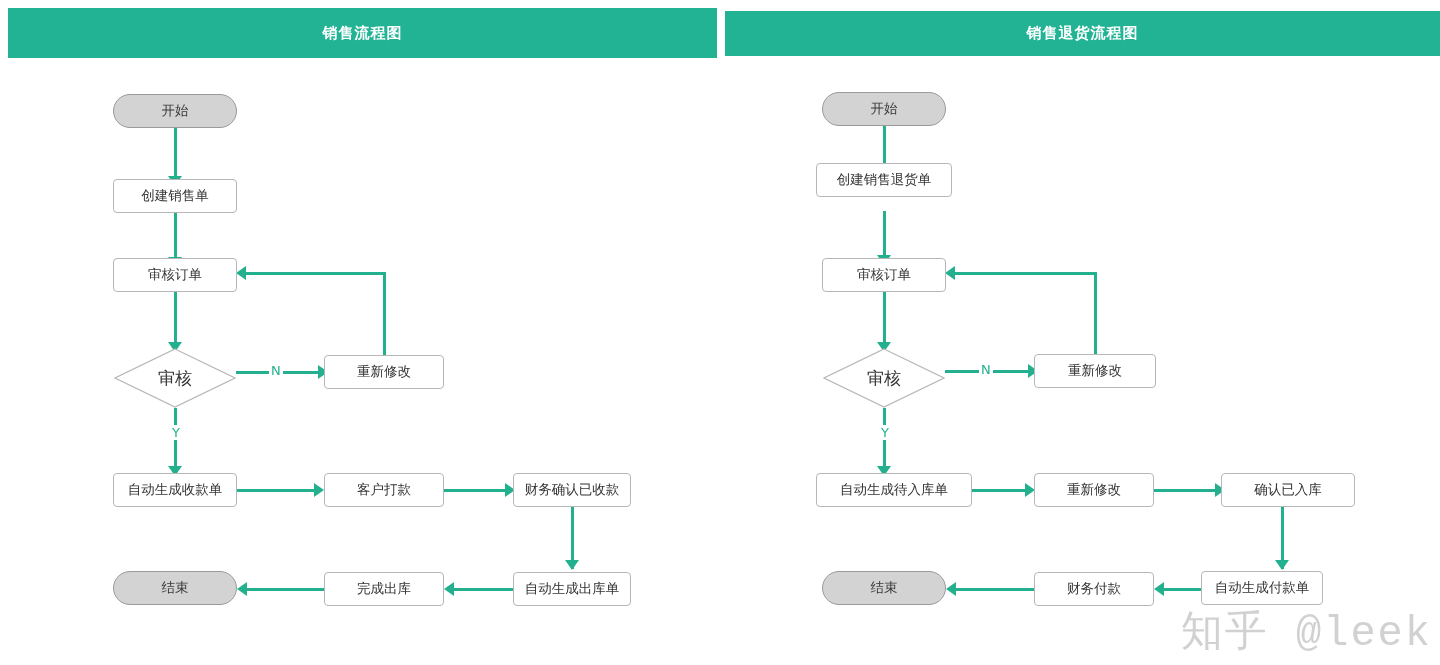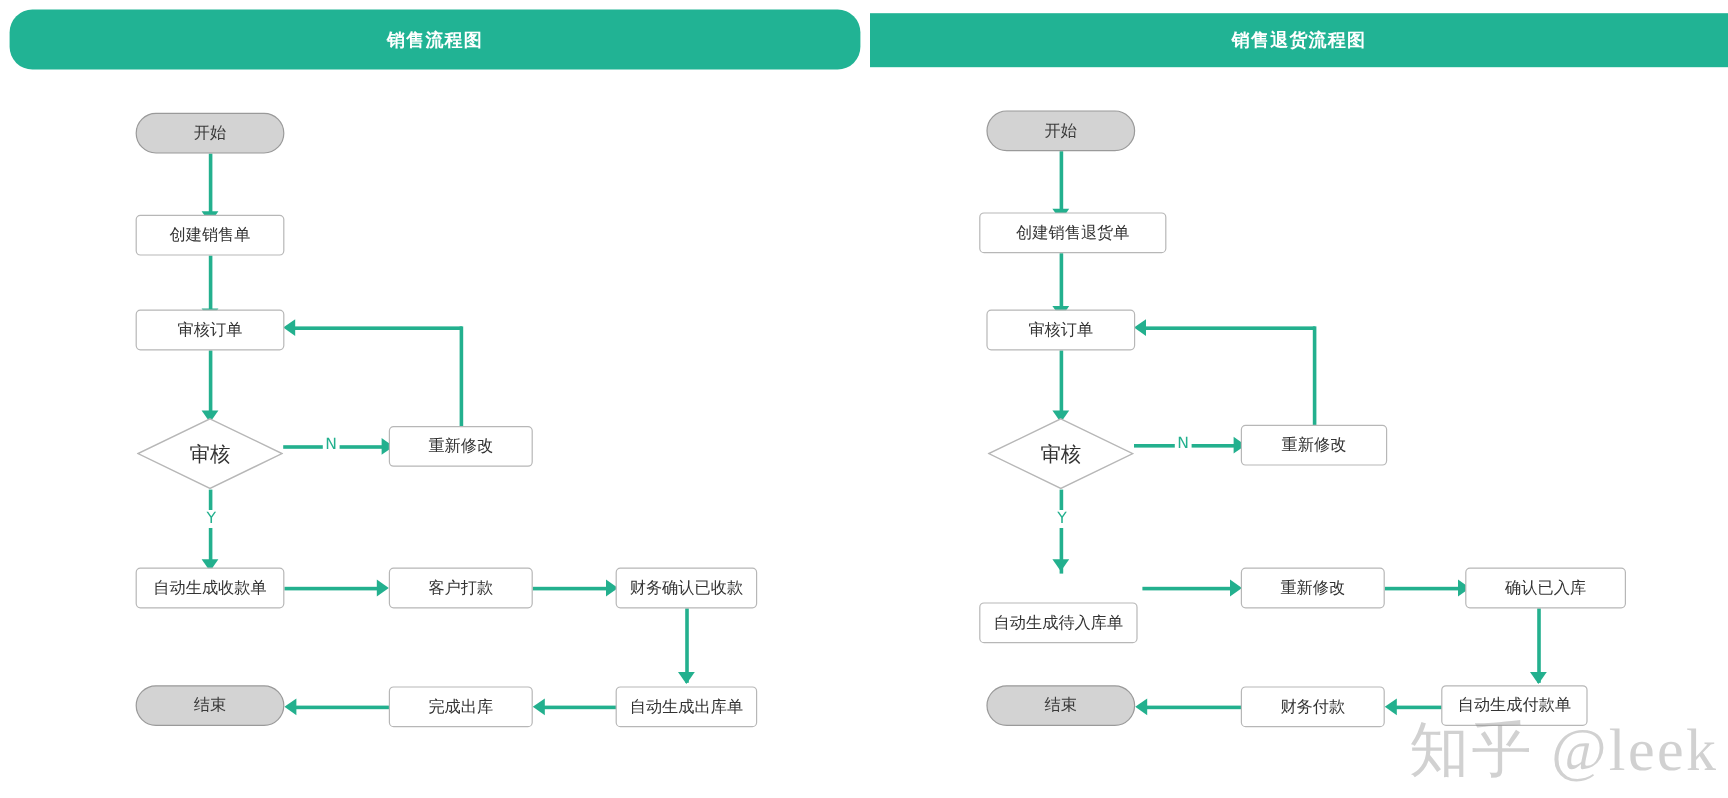--- a/index.html
+++ b/index.html
@@ -11,21 +11,21 @@
     position:relative;
   }
   .banner-row{position:absolute;left:0;top:0;width:1440px;height:70px;}
   .banner{
     position:absolute;
     background:#21b394;
     color:#ffffff;
     display:flex;align-items:center;justify-content:center;
     font-size:15px;font-weight:bold;letter-spacing:1px;
   }
-  .banner.left{left:8px;top:8px;width:709px;height:50px;border-radius:19px;}
+  .banner.left{left:8px;top:8px;width:709px;height:50px;}
   .banner.right{left:725px;top:11px;width:715px;height:45px;}
 
   .chart{position:absolute;top:70px;height:595px;padding-left:24px;}
   .chart.left{left:0;width:720px;}
   .chart.right{left:710px;width:730px;}
 
   .node{
     position:absolute;
     box-sizing:border-box;
     display:flex;align-items:center;justify-content:center;
@@ -60,23 +60,23 @@
   .arrow.left{border-top:7px solid transparent;border-bottom:7px solid transparent;border-right:10px solid #23b08e;}
   .arrow.right{border-top:7px solid transparent;border-bottom:7px solid transparent;border-left:10px solid #23b08e;}
 
   .branch-label{
     position:absolute;font-size:13px;color:#23b08e;z-index:4;
     background:#ffffff;padding:0 2px;
   }
 
   .watermark{
     position:absolute;right:8px;bottom:6px;
-    font-size:50px;color:rgba(140,140,140,0.40);
+    font-size:42px;color:rgba(140,140,140,0.40);
     letter-spacing:2px;z-index:9;pointer-events:none;
-    font-family:Liberation Serif, serif;
+    font-family:Liberation Mono, monospace;
   }
 </style>
 </head>
 <body>
 
 <div class="banner-row">
   <div class="banner left">
     <span>销售流程图</span>
   </div>
   <div class="banner right">
@@ -168,21 +168,21 @@
 </div>
 
 <div class="chart right">
 
   <div class="node terminal" style="left:112px;top:22px;width:124px;height:34px;">
     <span>开始</span>
   </div>
   <div class="edge v" style="left:173px;top:56px;height:52px;"></div>
   <div class="arrow down" style="left:167px;top:104px;"></div>
 
-  <div class="node" style="left:106px;top:107px;width:156px;height:34px;">
+  <div class="node" style="left:106px;top:93px;width:136px;height:34px;">
     <span>创建销售退货单</span>
   </div>
   <div class="edge v" style="left:173px;top:141px;height:50px;"></div>
   <div class="arrow down" style="left:167px;top:185px;"></div>
 
   <div class="node" style="left:112px;top:188px;width:124px;height:34px;">
     <span>审核订单</span>
   </div>
   <div class="edge v" style="left:173px;top:222px;height:56px;"></div>
   <div class="arrow down" style="left:167px;top:272px;"></div>
@@ -203,21 +203,21 @@
   </div>
 
   <div class="edge v" style="left:384px;top:202px;height:84px;"></div>
   <div class="edge h" style="left:243px;top:202px;width:143px;"></div>
   <div class="arrow left" style="left:235px;top:196px;"></div>
 
   <div class="edge v" style="left:173px;top:338px;height:70px;"></div>
   <div class="branch-label" style="left:169px;top:355px;">Y</div>
   <div class="arrow down" style="left:167px;top:396px;"></div>
 
-  <div class="node" style="left:106px;top:403px;width:132px;height:34px;margin-top:29px;">
+  <div class="node" style="left:106px;top:403px;width:156px;height:34px;">
     <span>自动生成待入库单</span>
   </div>
 
   <div class="edge h" style="left:242px;top:419px;width:78px;"></div>
   <div class="arrow right" style="left:315px;top:413px;"></div>
 
   <div class="node" style="left:324px;top:403px;width:120px;height:34px;">
     <span>重新修改</span>
   </div>
 

